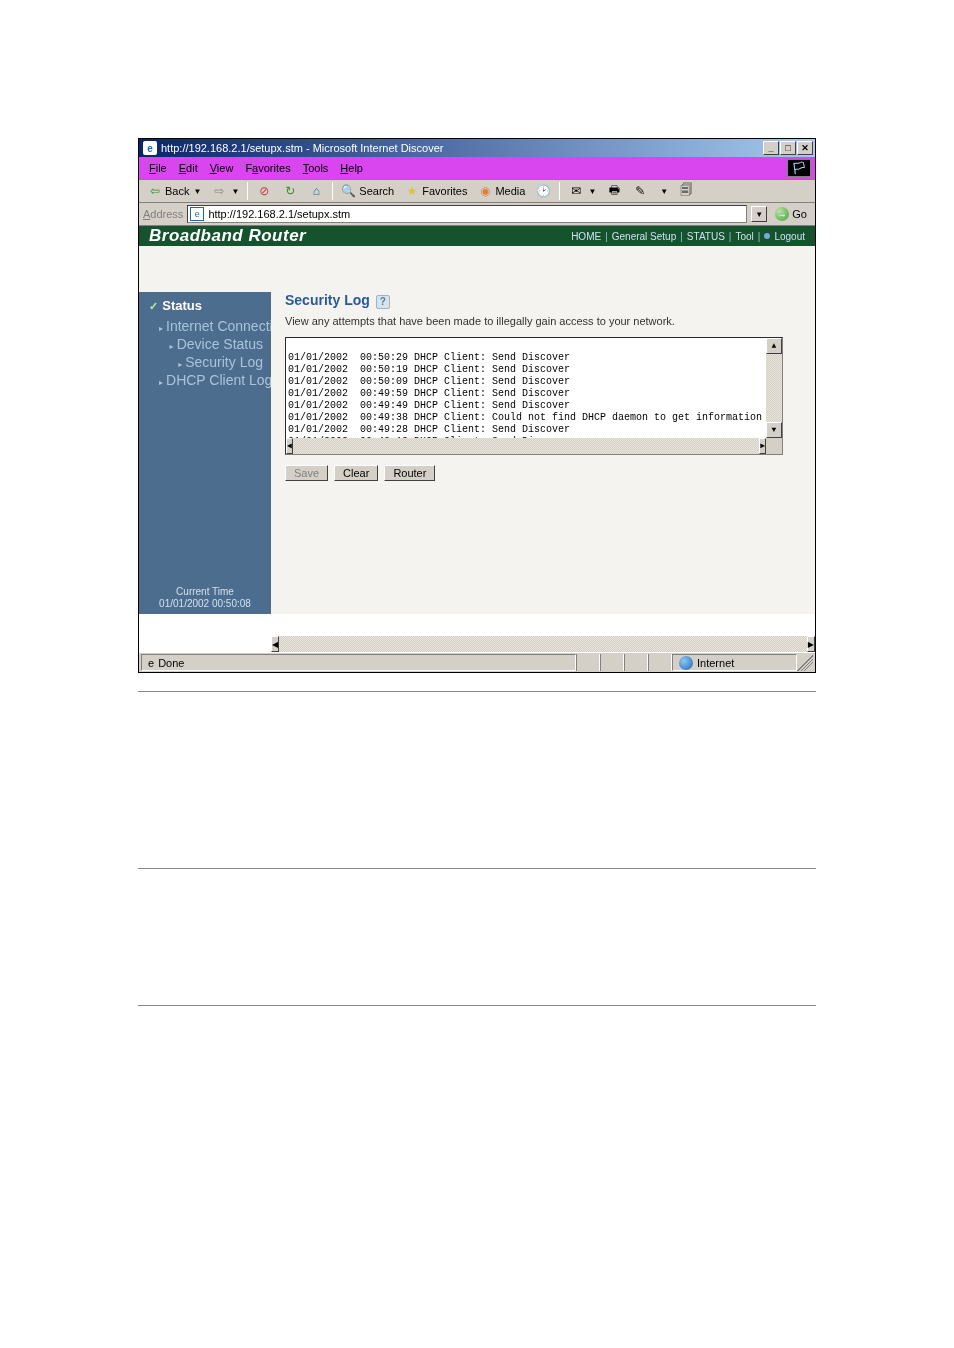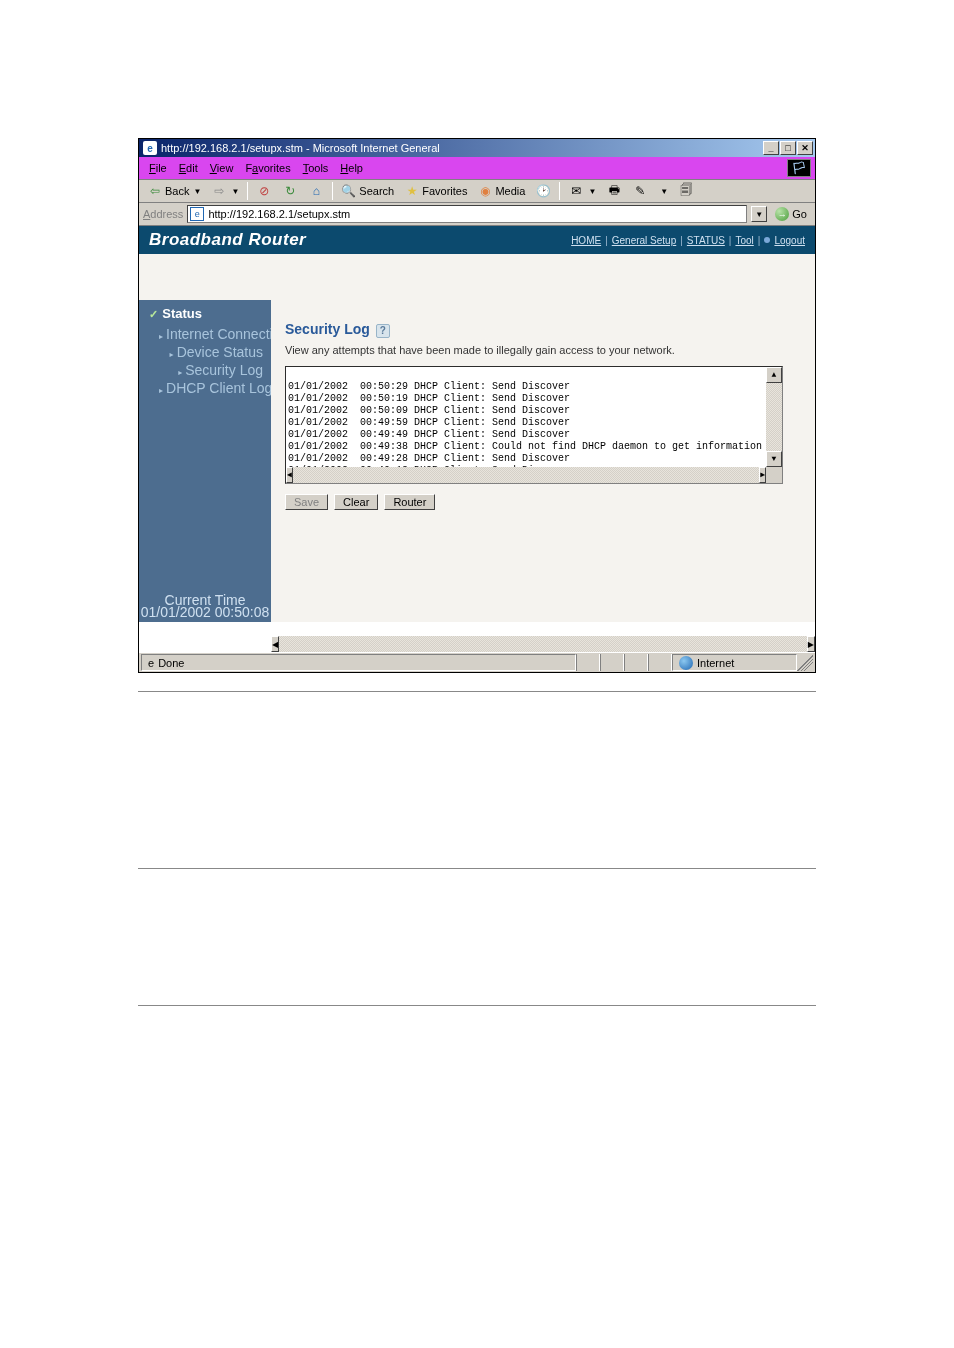--- a/index.html
+++ b/index.html
@@ -161,42 +161,42 @@
       color:#fff;font-size:9px;
     }
     
     .content-area {
       background: #fff;
       height: 426px;
       overflow: hidden;
       position: relative;
     }
     .router-header {
-      background: #0c4a6e;
+      background: #14532d;
       color: #fff;
       display: flex;
       align-items: center;
-      height: 28px;
+      height: 20px;
       padding: 0 10px;
     }
     .router-title {
       font-family: Arial, sans-serif;
       font-size: 17px;
       font-style: italic;
       font-weight: bold;
       letter-spacing: 0.5px;
     }
     .header-nav {
       margin-left: auto;
       font-size: 10px;
       display: flex;
       gap: 4px;
       align-items: center;
     }
-    .header-nav .nav-l { color: #cfe0f0; cursor: pointer; text-decoration: underline; }
+    .header-nav .nav-l { color: #cfe0f0; cursor: pointer; }
     .header-nav .sep { color: #9db8d0; }
     .header-nav .dot {
       width: 6px; height: 6px; border-radius: 50%;
       background: #7aa8d8; display:inline-block;
     }
     .router-body {
       display: flex;
       height: 368px;
       background: #f5f3ef;
     }
@@ -223,27 +223,27 @@
       white-space: nowrap;
       text-align: right;
     }
     .sidebar-item::before { content: "▸"; margin-right: 3px; font-size: 8px; color:#a8c4dc;}
     .current-time-box {
       position: absolute;
       bottom: 4px;
       left: 0; right: 0;
       text-align: center;
       color: #cfe0f0;
-      font-size: 14px;
+      font-size: 10px;
       line-height: 12px;
     }
     .main-panel {
       flex: 1;
       background: #f5f3ef;
-      padding: 67px 8px 8px 14px;
+      padding: 46px 8px 8px 14px;
       position: relative;
       overflow: hidden;
     }
     .panel-title {
       color: #2a5a9a;
       font-weight: bold;
       font-size: 14px;
       margin-bottom: 6px;
     }
     .help-icon {
@@ -365,21 +365,21 @@
     .hr { border: none; border-top: 1px solid #888; margin: 18px 0; }
   </style>
 </head>
 <body>
 
 <div class="page-container">
   <div class="ie-window">
 
     <div class="titlebar">
       <span class="ie-icon">e</span>
-      <span class="title-text">http://192.168.2.1/setupx.stm - Microsoft Internet General</span>
+      <span class="title-text">http://192.168.2.1/setupx.stm - Microsoft Internet Discover</span>
       <div class="win-controls">
         <span class="win-btn">_</span>
         <span class="win-btn">□</span>
         <span class="win-btn">✕</span>
       </div>
     </div>
 
     <div class="menubar">
       <span class="menu-item"><u>F</u>ile</span>
       <span class="menu-item"><u>E</u>dit</span>

